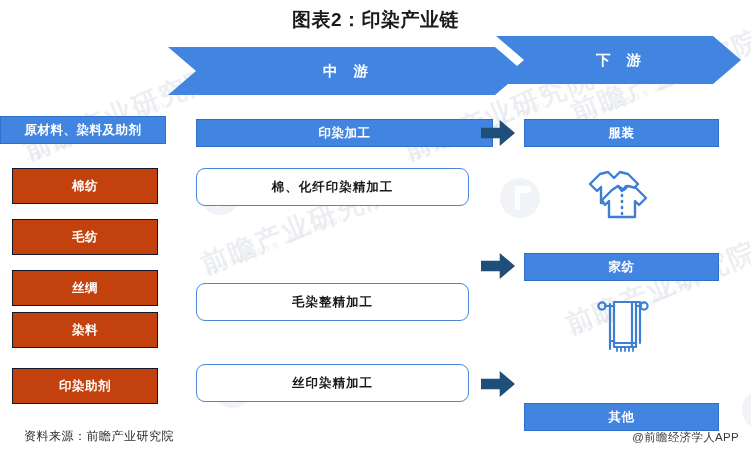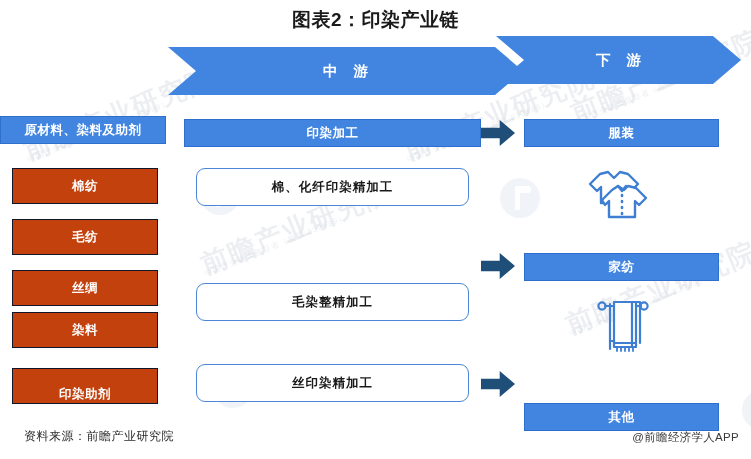--- a/index.html
+++ b/index.html
@@ -220,25 +220,25 @@
   </div>
   <div class="box box-light" style="left:12px; top:219px; width:146px; height:36px;">
     <span>毛纺</span>
   </div>
   <div class="box box-light" style="left:12px; top:270px; width:146px; height:36px;">
     <span>丝绸</span>
   </div>
   <div class="box box-light" style="left:12px; top:312px; width:146px; height:36px;">
     <span>染料</span>
   </div>
-  <div class="box box-light" style="left:12px; top:368px; width:146px; height:36px;align-items:flex-end;">
+  <div class="box box-light" style="left:12px; top:368px; width:146px; height:36px;">
     <span>印染助剂</span>
   </div>
 
-  <div class="box box-dark" style="left:184px; top:119px; width:297px; height:28px;">
+  <div class="box box-dark" style="left:196px; top:119px; width:297px; height:28px;">
     <span>印染加工</span>
   </div>
 
   <div class="box-outline" style="left:196px; top:168px; width:273px; height:38px;">
     <span>棉、化纤印染精加工</span>
   </div>
   <div class="box-outline" style="left:196px; top:259px; width:273px; height:38px;margin-top:24px;">
     <span>毛染整精加工</span>
   </div>
   <div class="box-outline" style="left:196px; top:364px; width:273px; height:38px;">

